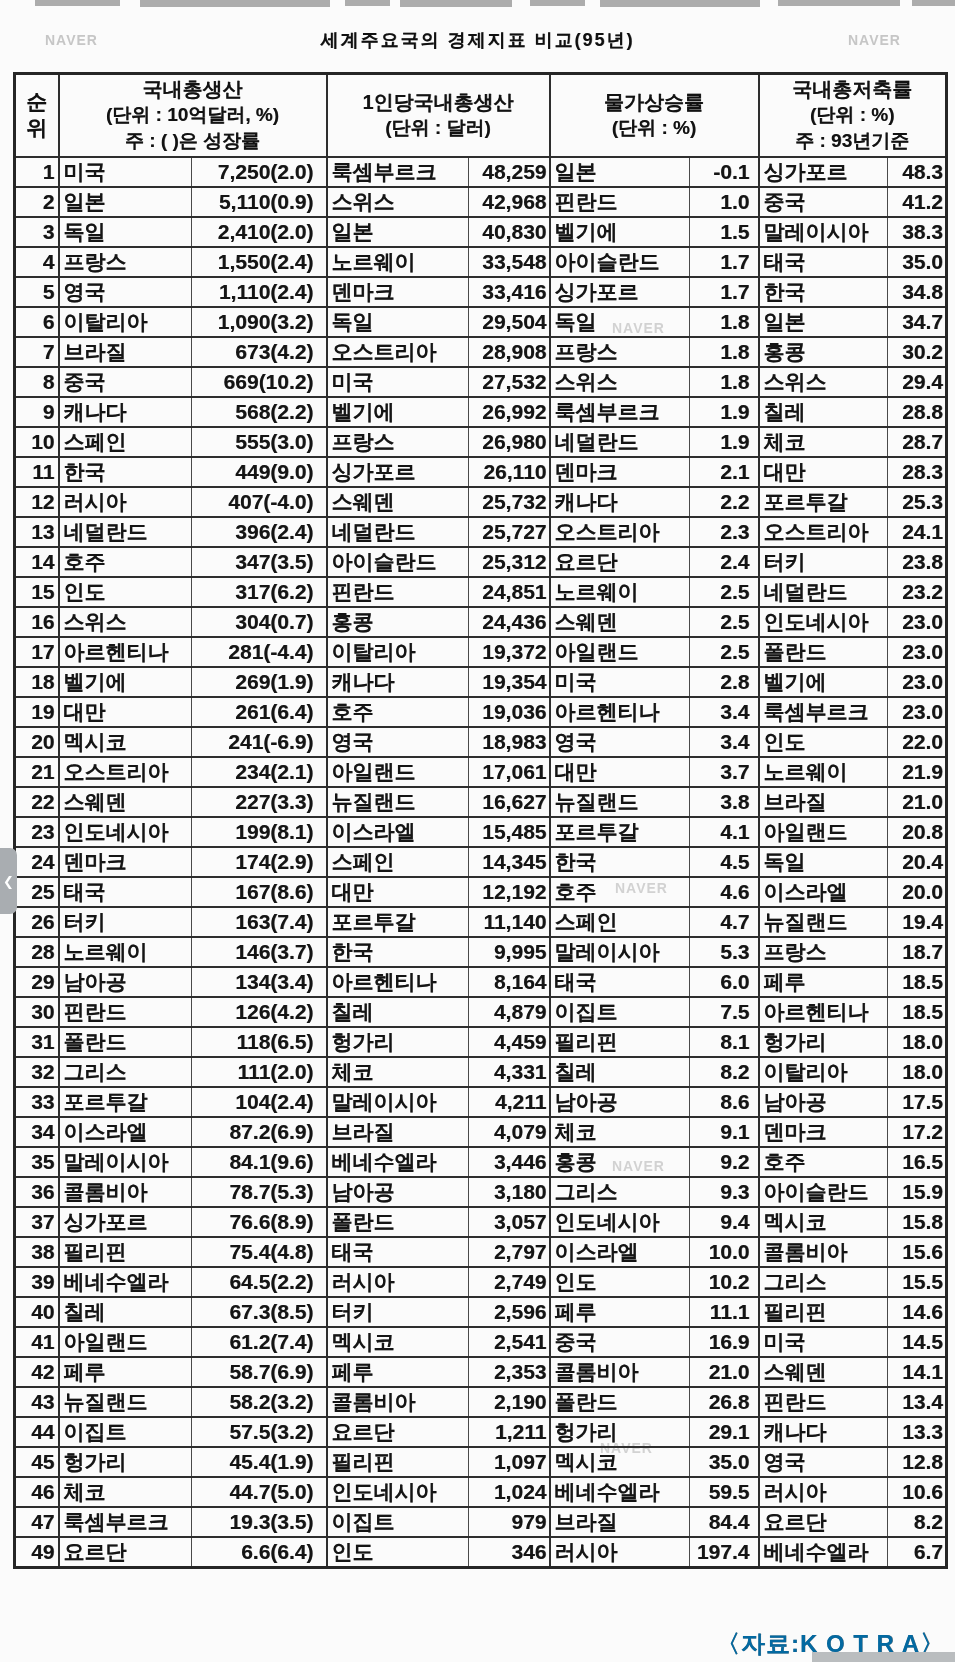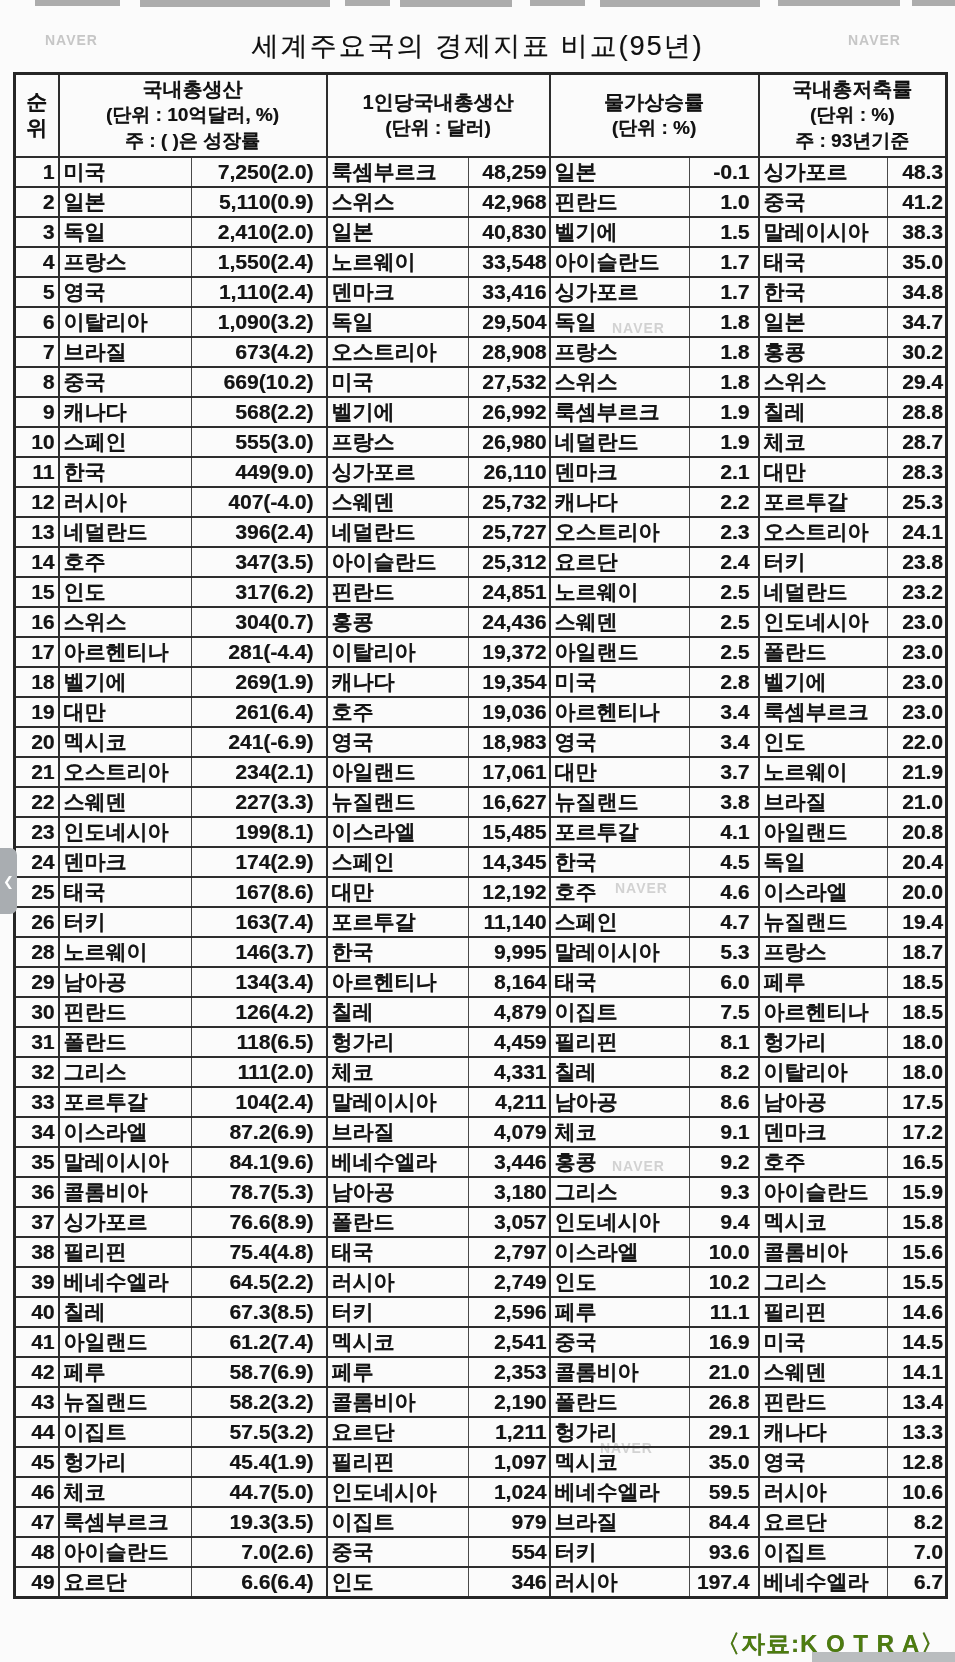--- a/index.html
+++ b/index.html
@@ -26,21 +26,21 @@
   }
   .wm-tl{left:45px;top:32px;}
   .wm-tr{left:848px;top:32px;}
   .wm-a{left:612px;top:320px;color:#d2d2d2;}
   .wm-b{left:615px;top:880px;color:#d2d2d2;}
   .wm-c{left:612px;top:1158px;color:#d2d2d2;}
   .wm-d{left:600px;top:1440px;color:#d2d2d2;}
 
   .title{
     position:absolute;left:0;top:28px;width:100%;text-align:center;
-    font-size:27px;font-weight:normal;letter-spacing:2px;color:#101010;
+    font-size:18px;font-weight:bold;letter-spacing:2px;color:#101010;
     text-shadow:.4px .4px .5px rgba(0,0,0,.45);
   }
 
   table.main{
     position:absolute;left:13px;top:72px;width:932px;
     border-collapse:collapse;table-layout:fixed;
     border:3px solid #262626;
   }
   th,td{
     border:2px solid #2e2e2e;overflow:hidden;white-space:nowrap;
@@ -56,21 +56,21 @@
   td.rank{text-align:right;padding-right:3px;}
   td.country{text-align:left;padding-left:4px;border-right:1px solid #4a4a4a;}
   td.value{text-align:right;border-left:1px solid #4a4a4a;}
   td.v-gdp{padding-right:12px;}
   td.v-pc{padding-right:2px;}
   td.v-inf{padding-right:8px;}
   td.v-sav{padding-right:2px;margin-top:11px;}
 
   .source{
     position:absolute;top:1628px;right:10px;font-size:24px;font-weight:bold;
-    letter-spacing:1px;color:#4d7c0f;text-shadow:.4px .4px .4px rgba(0,0,0,.5);
+    letter-spacing:1px;color:#0369a1;text-shadow:.4px .4px .4px rgba(0,0,0,.5);
   }
 
   .side-tab{
     position:absolute;left:0;top:848px;width:17px;height:66px;
     background:#a9adb1;border-radius:0 7px 7px 0;
     display:flex;align-items:center;justify-content:center;cursor:pointer;
   }
   .side-tab .chev{color:#ffffff;font-size:13px;font-weight:bold;line-height:1;}
 
   .bottom-strip{
@@ -641,31 +641,20 @@
           <td class="country">룩셈부르크</td>
           <td class="value v-gdp">19.3(3.5)</td>
           <td class="country">이집트</td>
           <td class="value v-pc">979</td>
           <td class="country">브라질</td>
           <td class="value v-inf">84.4</td>
           <td class="country">요르단</td>
           <td class="value v-sav">8.2</td>
         </tr>
         <tr>
-          <td class="rank">48</td>
-          <td class="country">아이슬란드</td>
-          <td class="value v-gdp">7.0(2.6)</td>
-          <td class="country">중국</td>
-          <td class="value v-pc">554</td>
-          <td class="country">터키</td>
-          <td class="value v-inf">93.6</td>
-          <td class="country">이집트</td>
-          <td class="value v-sav">7.0</td>
-        </tr>
-        <tr>
           <td class="rank">49</td>
           <td class="country">요르단</td>
           <td class="value v-gdp">6.6(6.4)</td>
           <td class="country">인도</td>
           <td class="value v-pc">346</td>
           <td class="country">러시아</td>
           <td class="value v-inf">197.4</td>
           <td class="country">베네수엘라</td>
           <td class="value v-sav">6.7</td>
         </tr>

